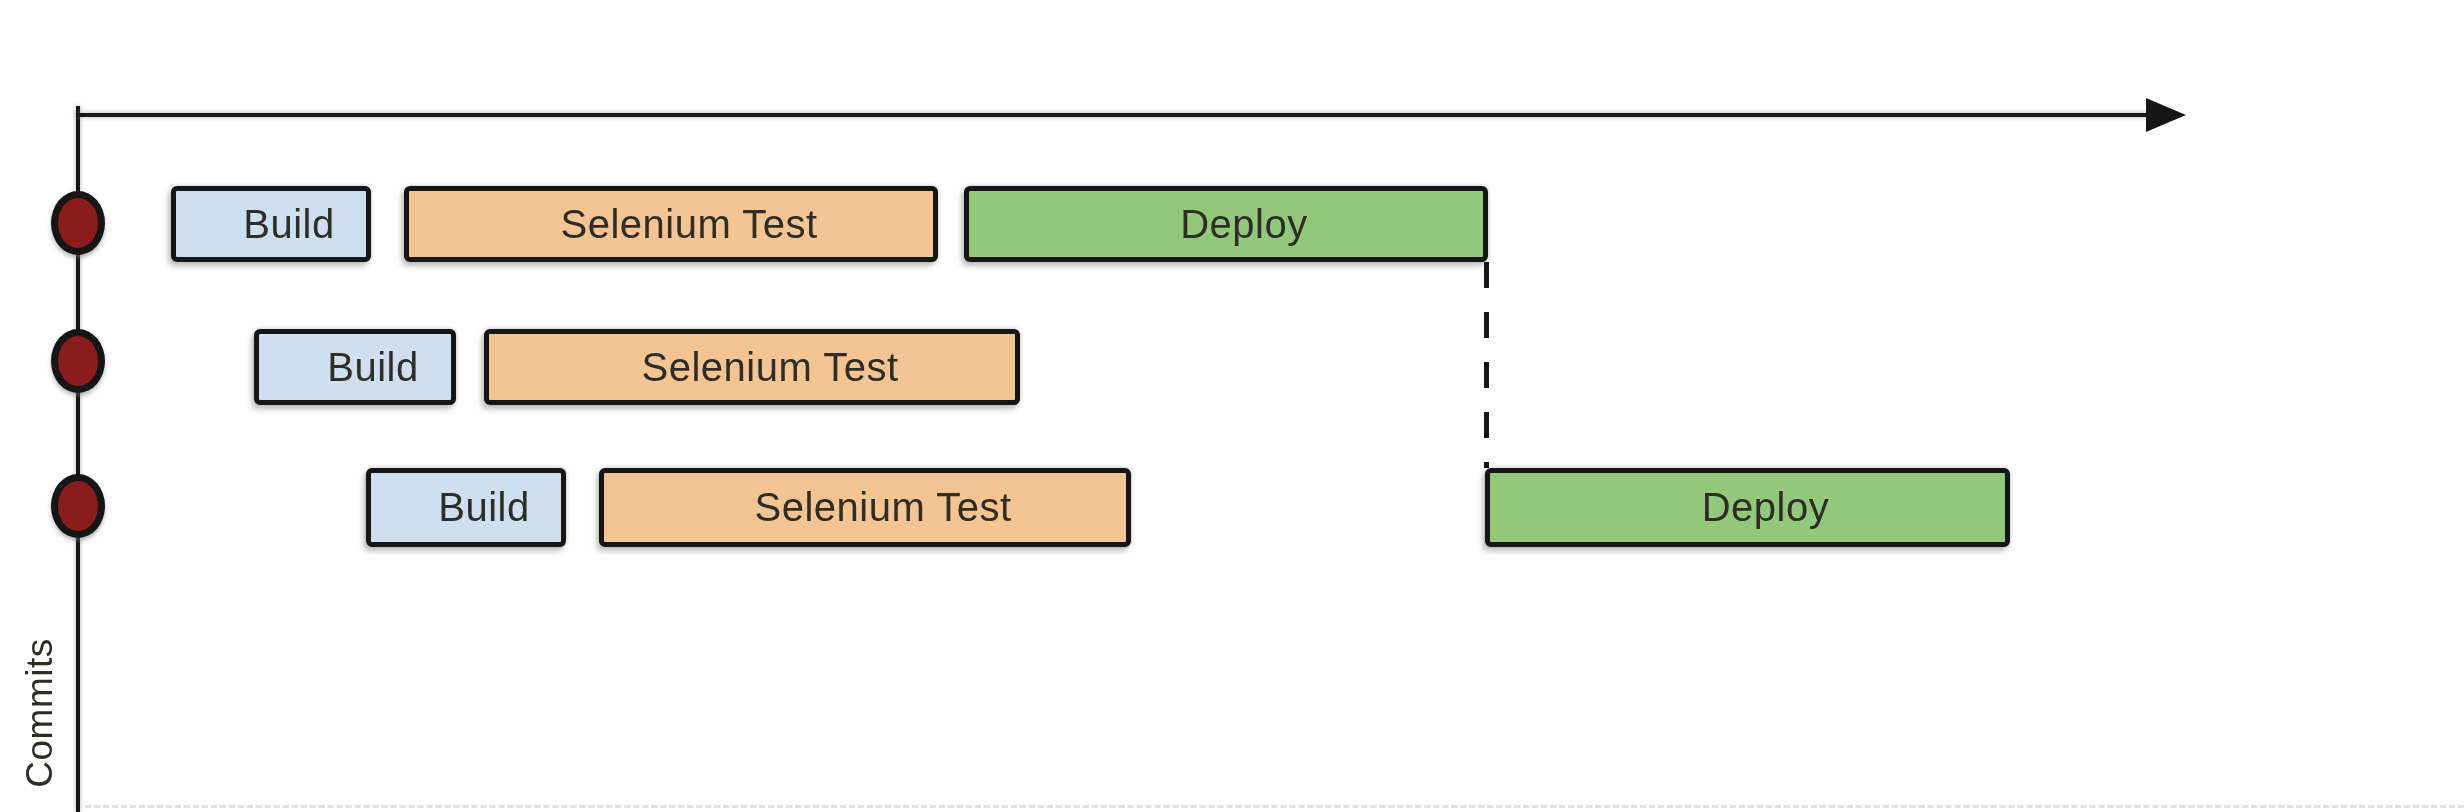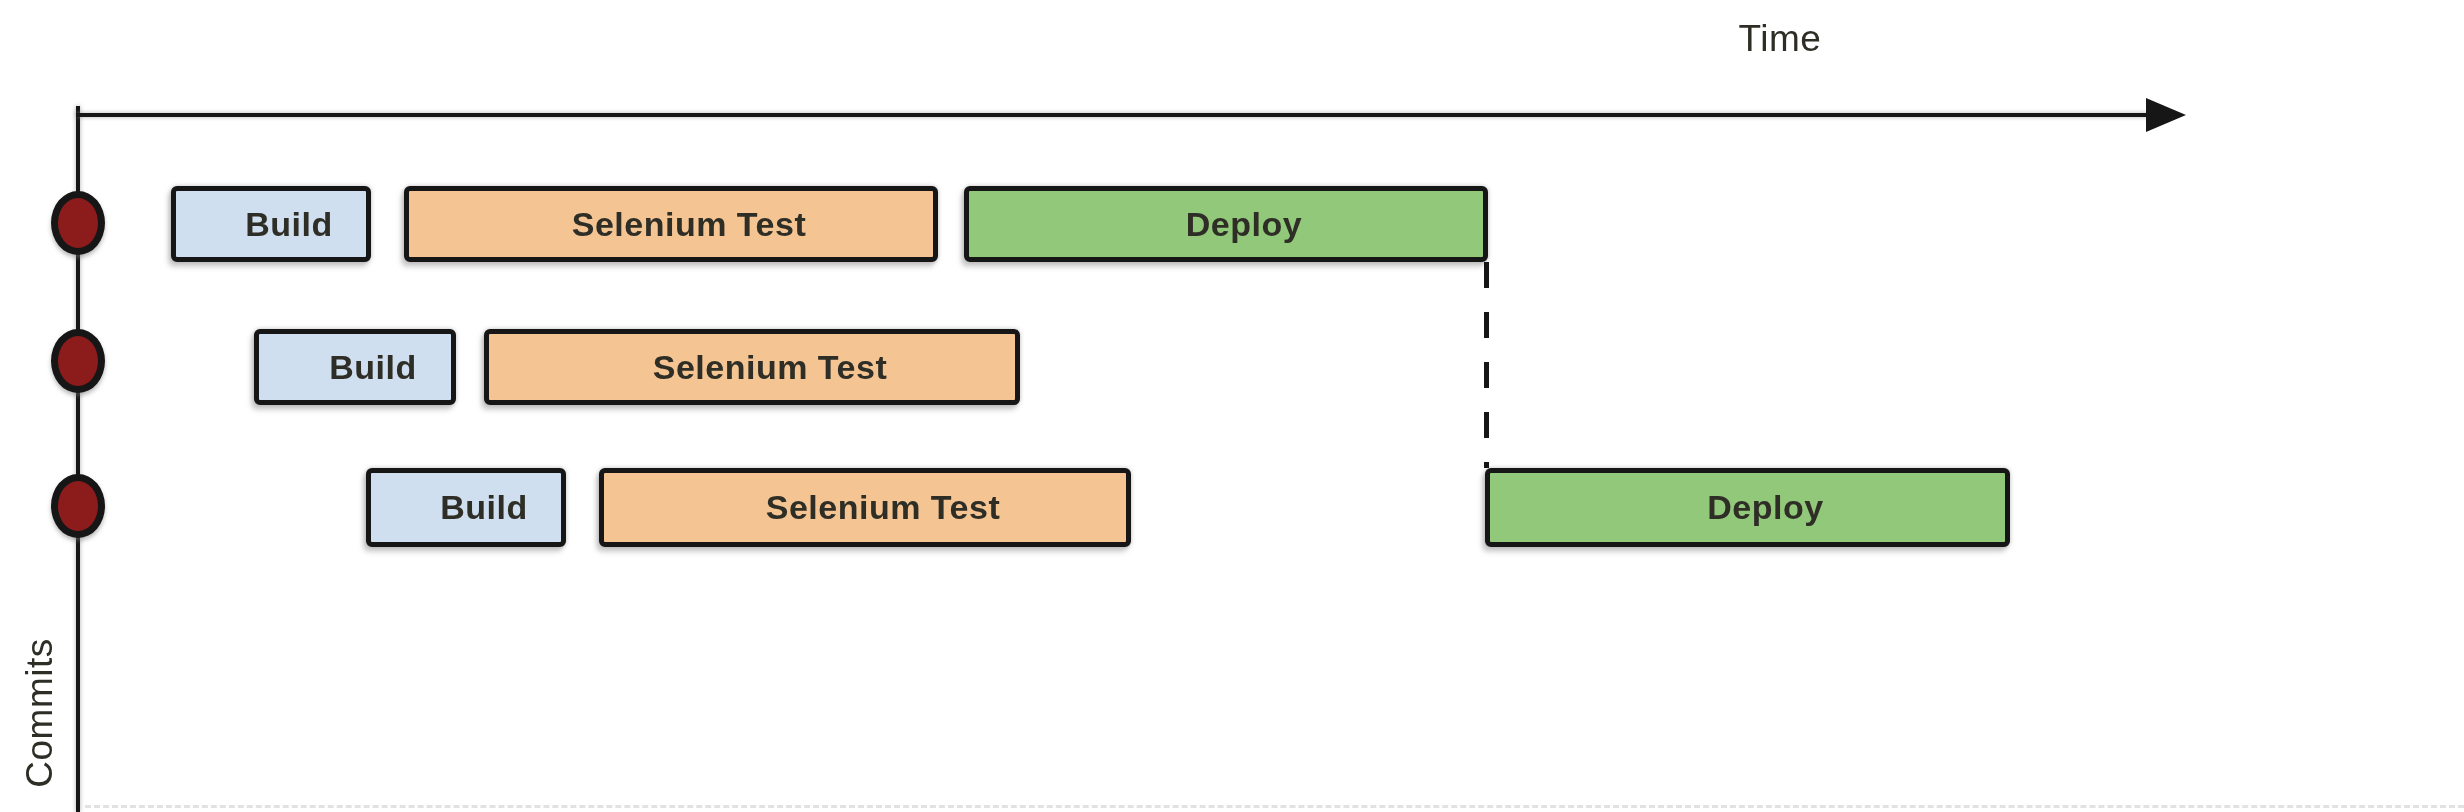--- a/index.html
+++ b/index.html
@@ -59,22 +59,22 @@
   
   .task-box {
     position: absolute;
     box-sizing: border-box;
     border: 5px solid var(--box-border, #161616);
     border-radius: 6px;
     display: flex;
     align-items: center;
     justify-content: center;
     color: var(--label-text, #2e2e26);
-    font-size: 34px;
-    font-weight: 700;
+    font-size: 40px;
+    font-weight: 400;
     letter-spacing: 0.5px;
     box-shadow: 0 0 4px rgba(140,140,140,0.55), -3px 5px 5px rgba(120,120,120,0.35);
     padding-left: 36px;
   }
   .task-build  { background: var(--build-fill, #cfdfef); }
   .task-test   { background: var(--test-fill, #f4c493); text-align: center; }
   .task-deploy { background: var(--deploy-fill, #92c87a); }
 
   .r1-build  { left: 171px;  top: 186px; width: 200px; height: 76px; }
   .r1-test   { left: 404px;  top: 186px; width: 534px; height: 76px; }
@@ -107,21 +107,20 @@
 </style>
 </head>
 <body>
 
 <div class="canvas">
 
   <div class="axis-line axis-y"></div>
   <div class="axis-line axis-x"></div>
   <div class="arrow-head"></div>
 
-  <div class="axis-label label-time">Time</div>
   <div class="axis-label label-commits">Commits</div>
 
   <div class="commit-dot dot-1"></div>
   <div class="commit-dot dot-2"></div>
   <div class="commit-dot dot-3"></div>
 
   <div class="task-box task-build r1-build">Build</div>
   <div class="task-box task-test r1-test">Selenium Test</div>
   <div class="task-box task-deploy r1-deploy">Deploy</div>
 

